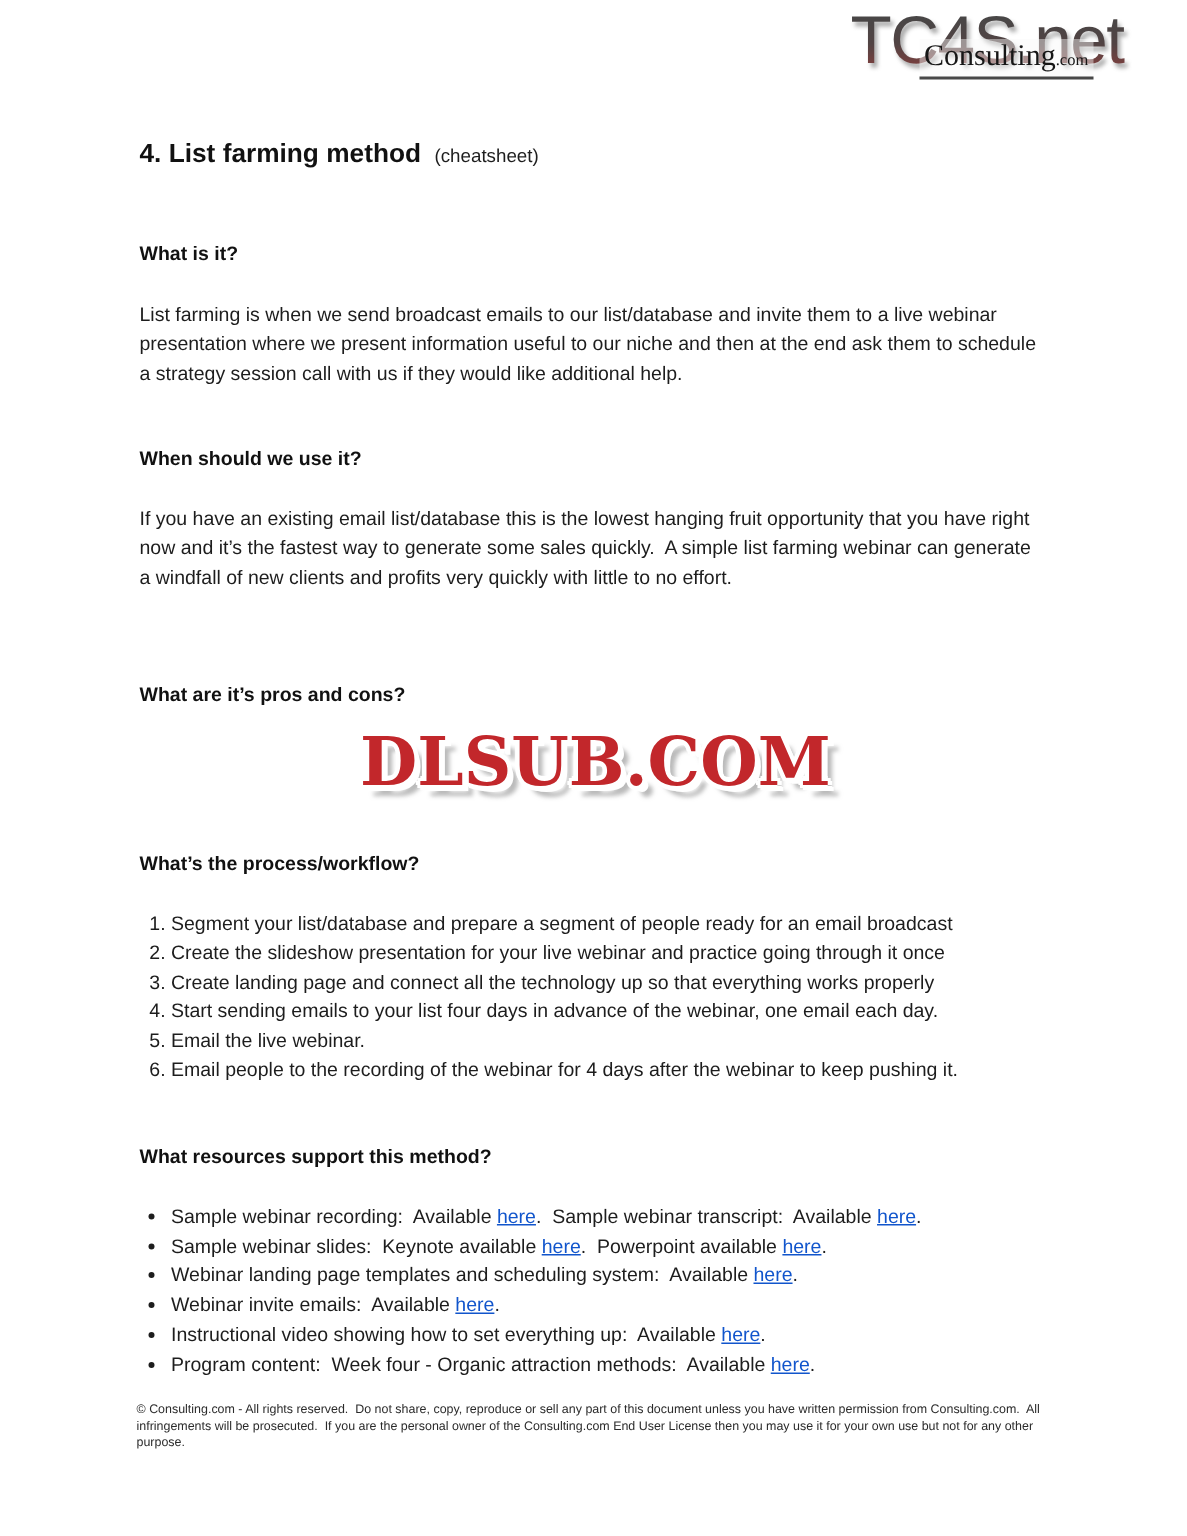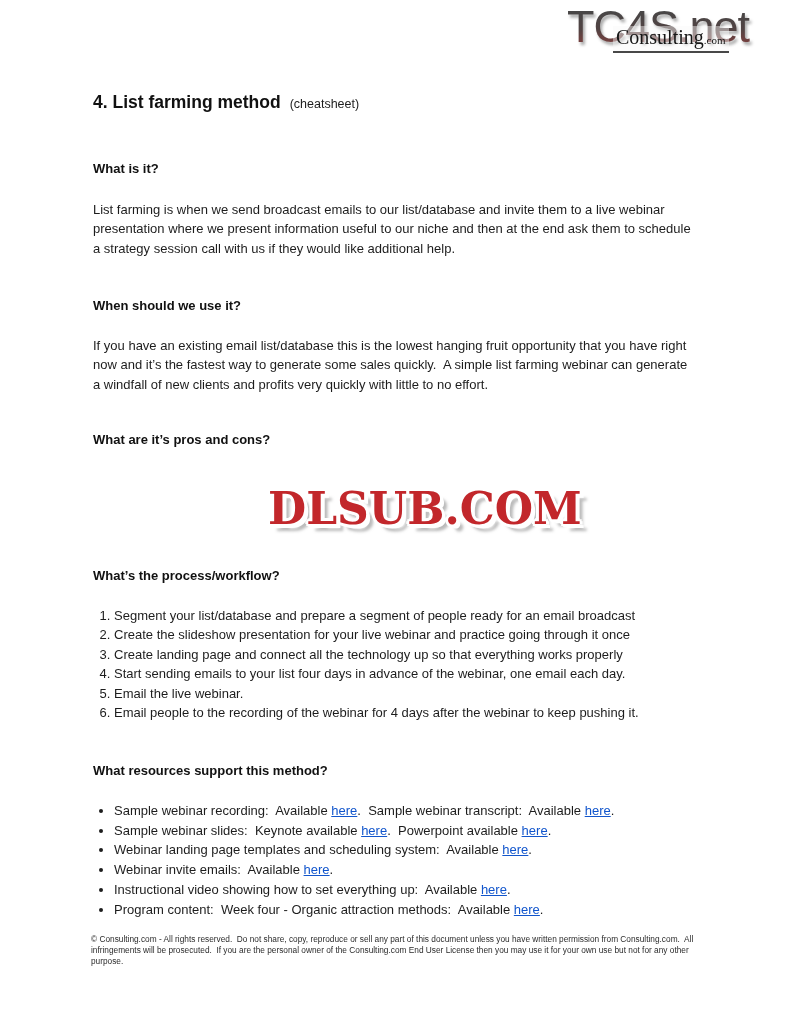--- a/index.html
+++ b/index.html
@@ -81,21 +81,21 @@
   .footer-text {
     font-size: 8.3px;
     line-height: 11px;
     color: #2b2b2b;
     width: 614px;
     white-space: pre-wrap;
   }
 
   
   .wm-dlsub {
-    left: 268px;
+    left: 240px;
     top: 484px;
     font-family: "DejaVu Serif", serif;
     font-weight: bold;
     font-size: 44px;
     line-height: 50px;
     letter-spacing: 0px;
     color: #c2272b;
     white-space: nowrap;
     transform: scaleY(1.02);
     text-shadow:
@@ -136,21 +136,21 @@
   <div class="abs content-block doc-title-line" style="top:92px;">
     <span class="doc-title">4. List farming method</span><span class="doc-title-suffix">(cheatsheet)</span>
   </div>
 
   <div class="abs content-block sec-heading" style="top:161px;">What is it?</div>
   <div class="abs content-block sec-heading" style="top:298px;">When should we use it?</div>
 
   <div class="abs content-block body-text" style="top:200px;">List farming is when we send broadcast emails to our list/database and invite them to a live webinar presentation where we present information useful to our niche and then at the end ask them to schedule a strategy session call with us if they would like additional help.</div>
   <div class="abs content-block body-text" style="top:336px;">If you have an existing email list/database this is the lowest hanging fruit opportunity that you have right now and it’s the fastest way to generate some sales quickly.  A simple list farming webinar can generate a windfall of new clients and profits very quickly with little to no effort.</div>
 
-  <div class="abs content-block sec-heading" style="top:432px;">What are it’s pros and cons?</div>
+  <div class="abs content-block sec-heading" style="top:455px;">What are it’s pros and cons?</div>
 
   <div class="abs wm-dlsub">DLSUB.COM</div>
 
   <div class="abs content-block sec-heading" style="top:568px;">What’s the process/workflow?</div>
   <ol class="abs content-block process-list" style="top:606px;">
     <li>Segment your list/database and prepare a segment of people ready for an email broadcast</li>
     <li>Create the slideshow presentation for your live webinar and practice going through it once</li>
     <li>Create landing page and connect all the technology up so that everything works properly</li>
     <li>Start sending emails to your list four days in advance of the webinar, one email each day.</li>
     <li>Email the live webinar.</li>

